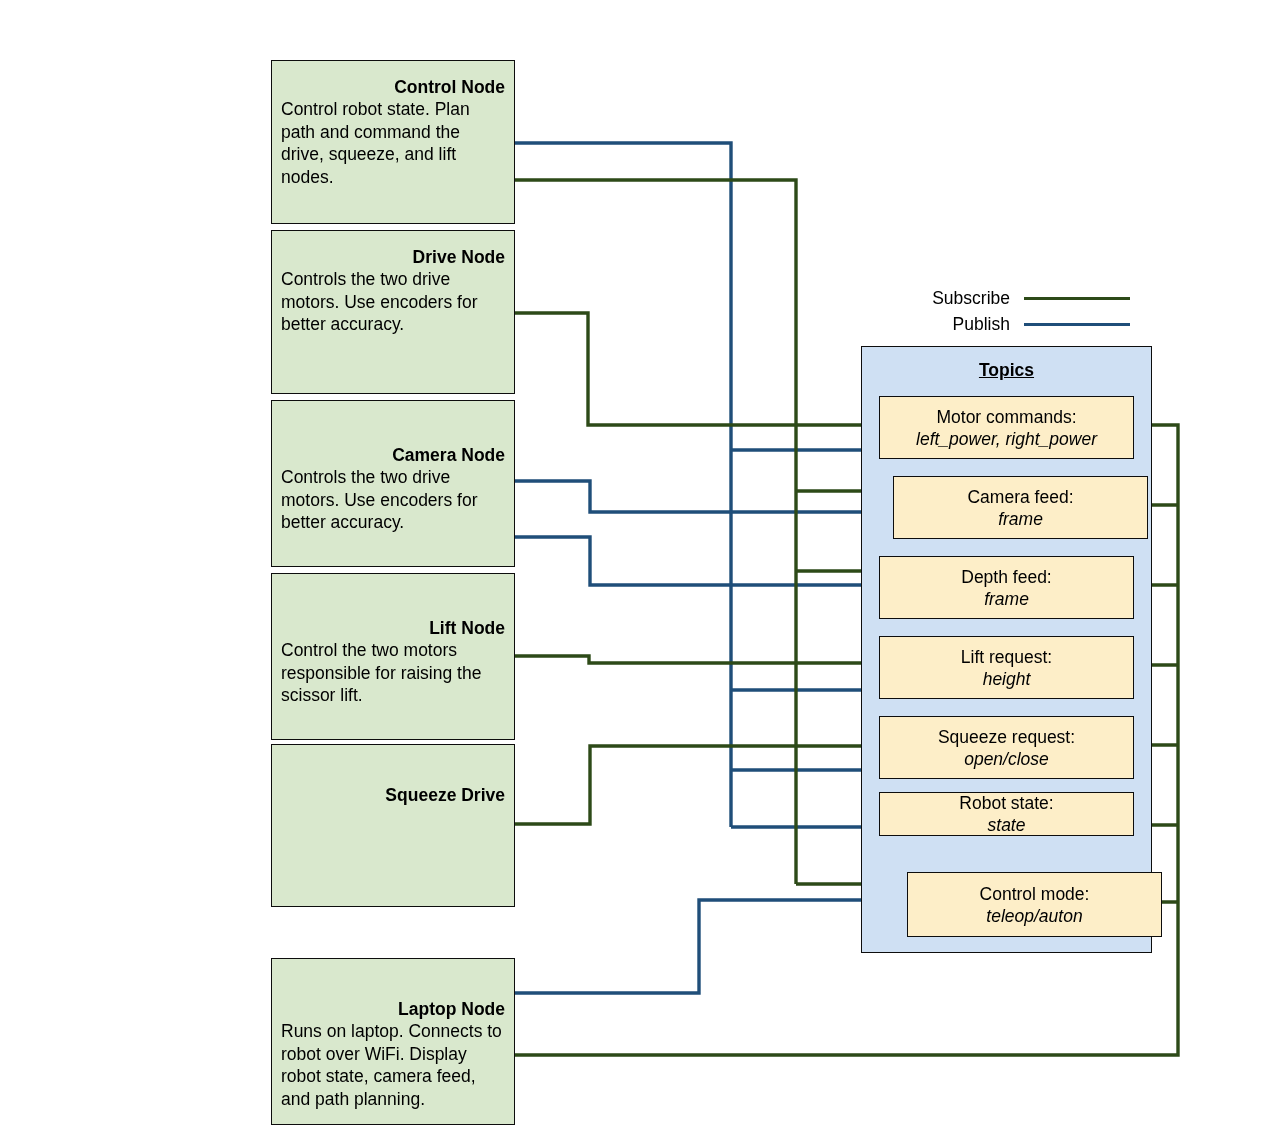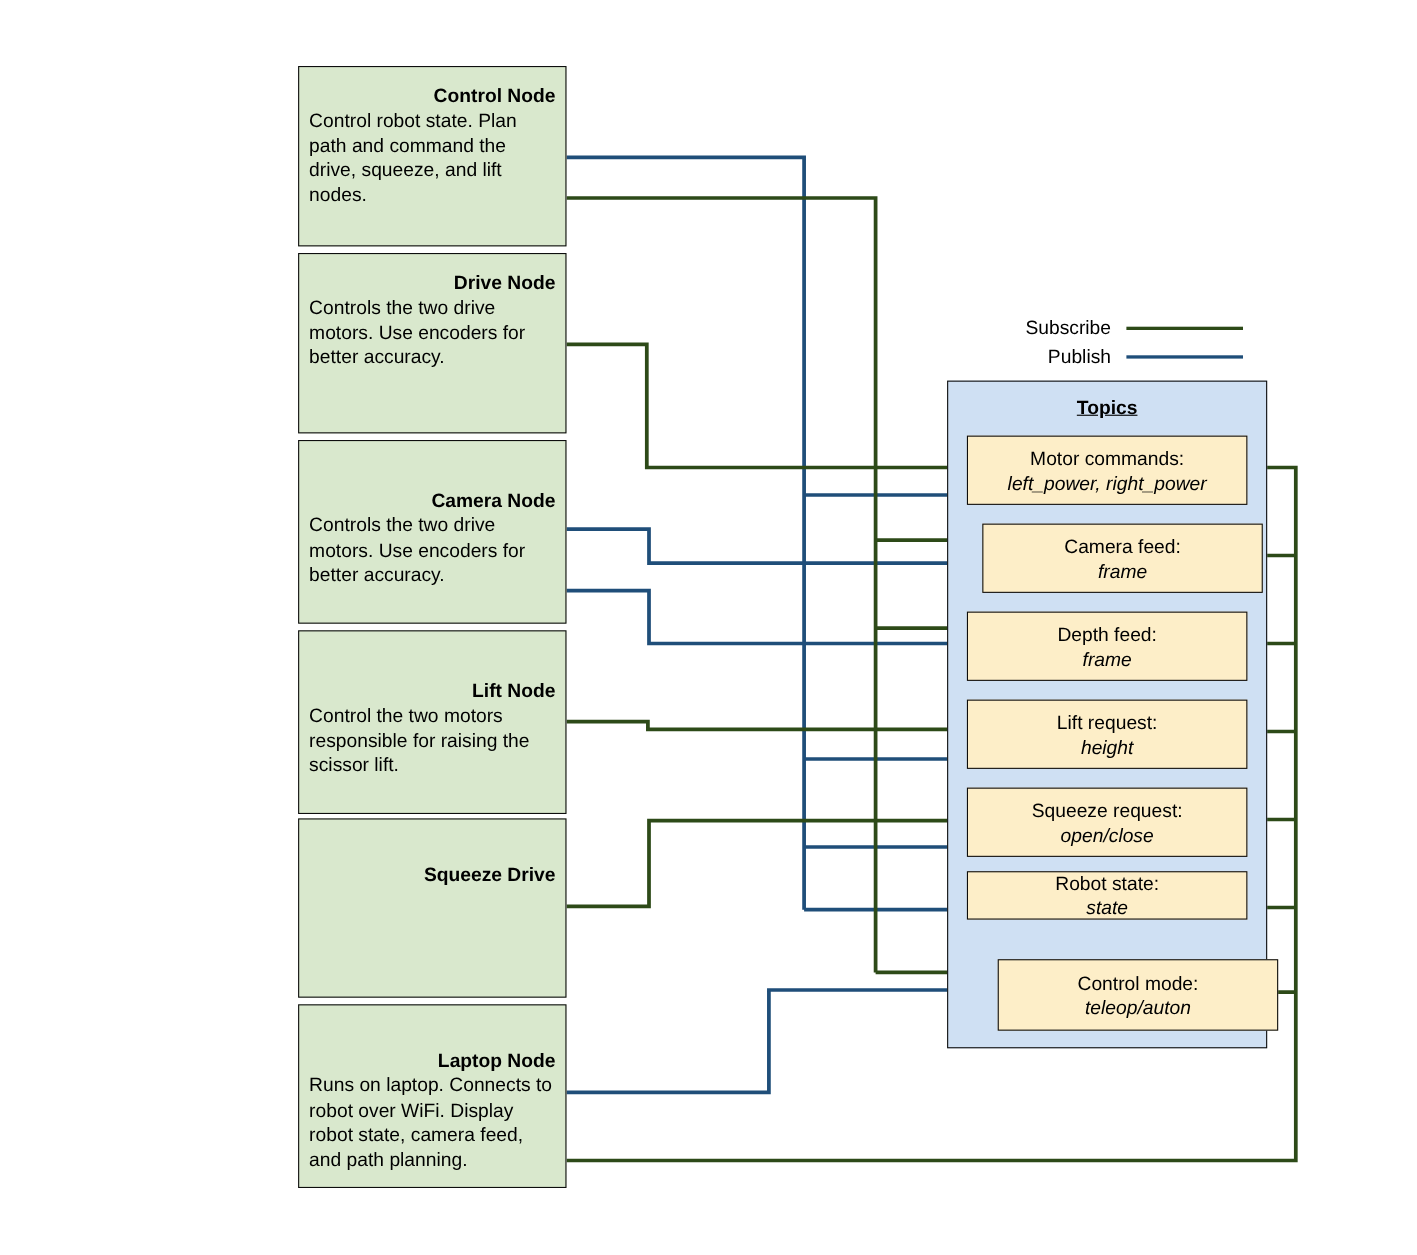--- a/index.html
+++ b/index.html
@@ -89,21 +89,21 @@
 
   <div class="node" id="n3" style="left:271px;top:573px;width:244px;height:167px;padding-top:28px;">
     <div class="title">Lift Node</div>
     <div class="desc">Control the two motors responsible for raising the scissor lift.</div>
   </div>
 
   <div class="node" id="n4" style="left:271px;top:744px;width:244px;height:163px;padding-top:24px;">
     <div class="title">Squeeze Drive</div>
   </div>
 
-  <div class="node" id="n5" style="left:271px;top:913px;width:244px;height:167px;padding-top:24px;">
+  <div class="node" id="n5" style="left:271px;top:958px;width:244px;height:167px;padding-top:24px;">
     <div class="title">Laptop Node</div>
     <div class="desc">Runs on laptop. Connects to robot over WiFi. Display robot state, camera feed, and path planning.</div>
   </div>
 
   <div class="legend" style="left:860px;top:288px;width:270px;height:52px;">
     <div class="legend-row" style="left:0;top:0;">
       <span class="legend-label">Subscribe</span>
       <span class="legend-line" style="border-top-color:#2d4a18;"></span>
     </div>
     <div class="legend-row" style="left:0;top:26px;">

